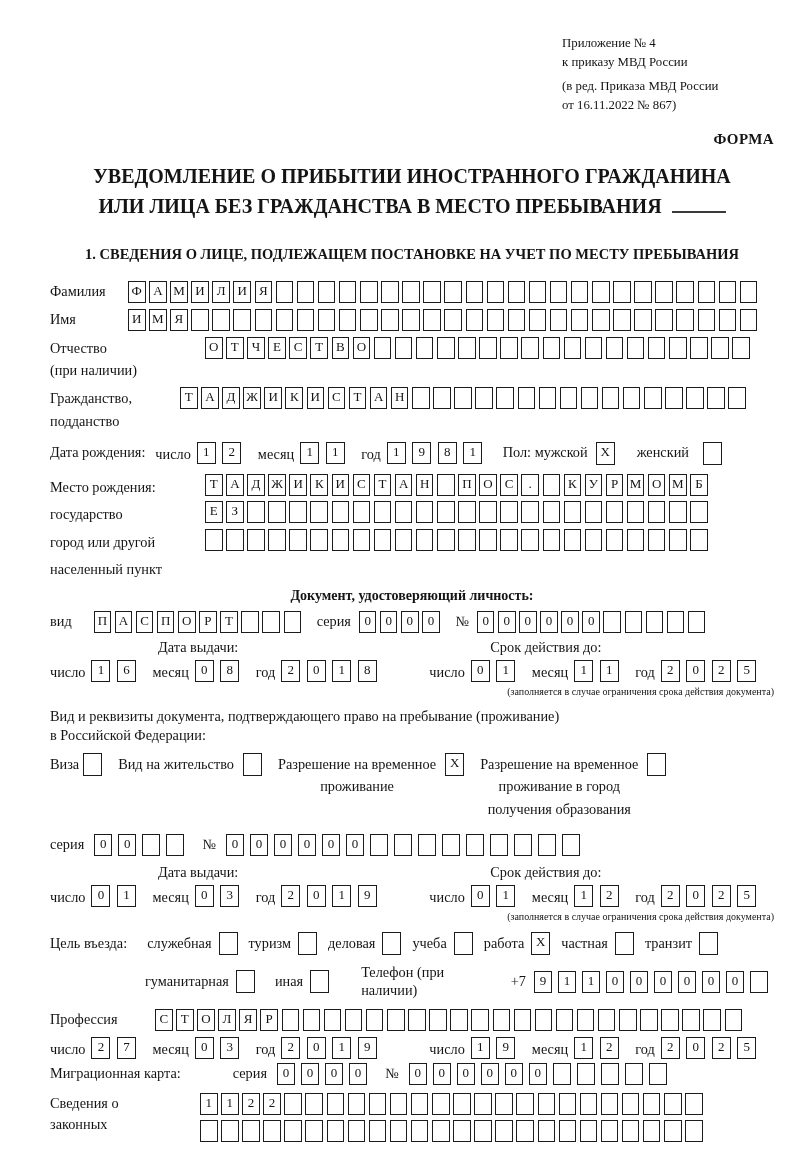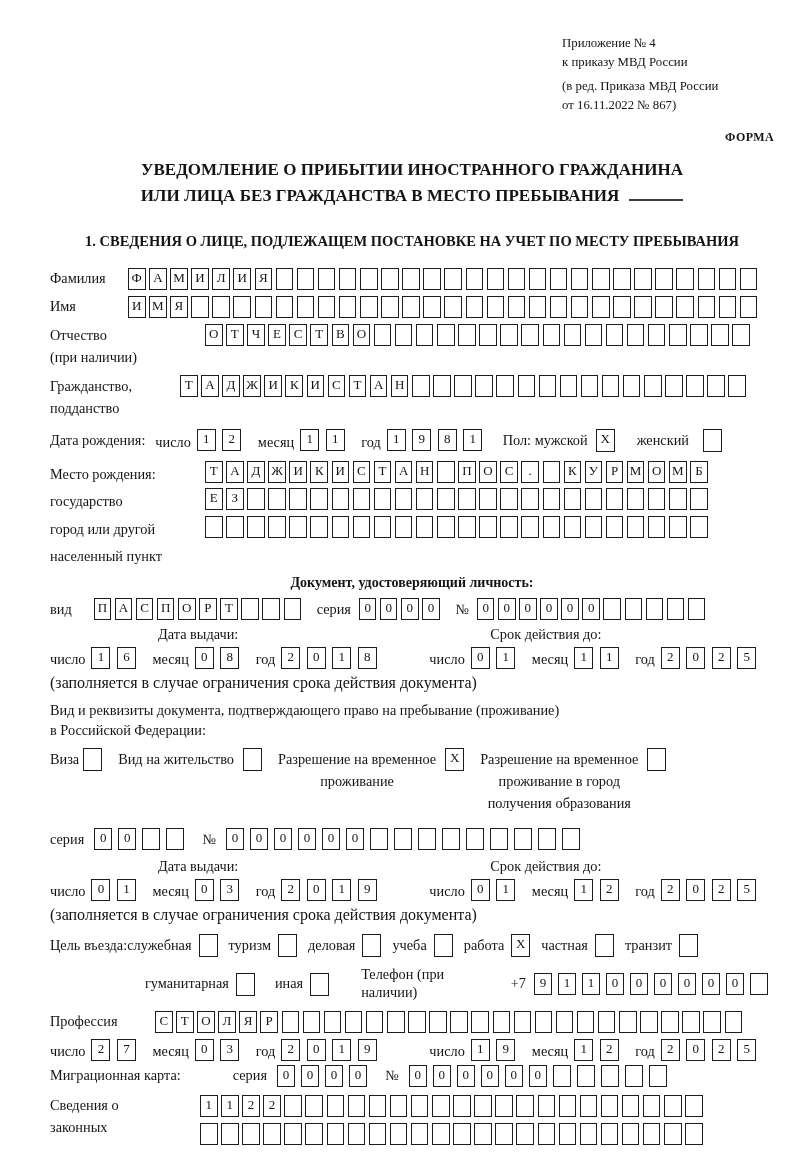--- a/index.html
+++ b/index.html
@@ -3,22 +3,22 @@
 <meta charset="utf-8">
 <style>
   *{box-sizing:border-box}
   html,body{margin:0;padding:0;background:#fff}
   .page{width:800px;min-height:1163px;padding:34px 26px 24px 50px;
         font-family:"Liberation Serif","DejaVu Serif",serif;color:#141414;
         font-size:14.3px;line-height:1.25}
   .appendix{margin-left:512px;font-size:12.8px;line-height:1.45}
   .appendix div{white-space:nowrap}
   .amendment{margin-top:6px}
-  .forma{text-align:right;font-weight:700;font-size:12px;margin-top:16px;letter-spacing:.4px}
-  .title{text-align:center;font-weight:700;font-size:17px;line-height:1.5;margin-top:12px}
+  .forma{text-align:right;font-weight:700;font-size:15px;margin-top:16px;letter-spacing:.4px}
+  .title{text-align:center;font-weight:700;font-size:20px;line-height:1.5;margin-top:12px}
   .blank{display:inline-block;width:54px;border-bottom:2.2px solid #3a3a3a;margin-left:10px}
   .section-title{text-align:center;font-weight:700;font-size:14.5px;margin-top:24px;margin-bottom:18px}
 
   .frow{display:flex;align-items:center;margin-bottom:6px}
   .frow.top{align-items:flex-start}
   .flabel{flex:none}
   .lbl2{line-height:1.55}
   .cells{display:flex;flex:none;flex-wrap:nowrap}
   .cell{width:17.5px;height:22px;border:1.7px solid #1c1c1c;margin-right:3.6px;
         text-align:center;font-size:13px;line-height:18.5px;flex:none;background:#fff}
@@ -34,21 +34,21 @@
   .date-heads{display:flex;margin:4px 0 3px}
   .dh-left{margin-left:108px}
   .dh-right{margin-left:252px}
   .dh-right-c{margin-left:242px}
   .daterow{display:flex;align-items:center;margin-bottom:4px}
   .dgroup{display:flex;align-items:flex-end}
   .dgroup .dl{margin-right:6px}
   .dgroup .cells{margin-right:10px}
   .dgroup .cells:last-child{margin-right:0}
   .dright{margin-left:46px}
-  .note-right{text-align:left;font-size:16px;margin:1px 0 9px}
+  .note-right{text-align:right;font-size:10px;margin:1px 0 9px}
 
   .res-line{margin:6px 0 2px}
   .res-line2{margin:2px 0 8px}
   .opts{display:flex;align-items:flex-start;margin:6px 0 14px}
   .opt{display:flex;align-items:flex-start}
   .opt+.opt{margin-left:16px}
   .opt .cells{margin-left:9px}
   .opt-lines{display:flex;flex-direction:column;line-height:1.55;text-align:center}
 
   .serialrow{display:flex;align-items:center;margin:6px 0 8px}
@@ -546,21 +546,21 @@
           <span class="cell">2</span>
           <span class="cell">0</span>
           <span class="cell">2</span>
           <span class="cell">5</span>
         </span>
     </span>
   </div>
   <div class="note-right">(заполняется в случае ограничения срока действия документа)</div>
 
   <div class="purpose-row">
-    <span style="margin-right:0">Цель въезда:</span>
+    <span style="margin-right:20px">Цель въезда:</span>
     <span class="p-item">
       <span>служебная</span>
       <span class="cells cb">
           <span class="cell"></span>
         </span>
     </span>
     <span class="p-item">
       <span>туризм</span>
       <span class="cells cb">
           <span class="cell"></span>

